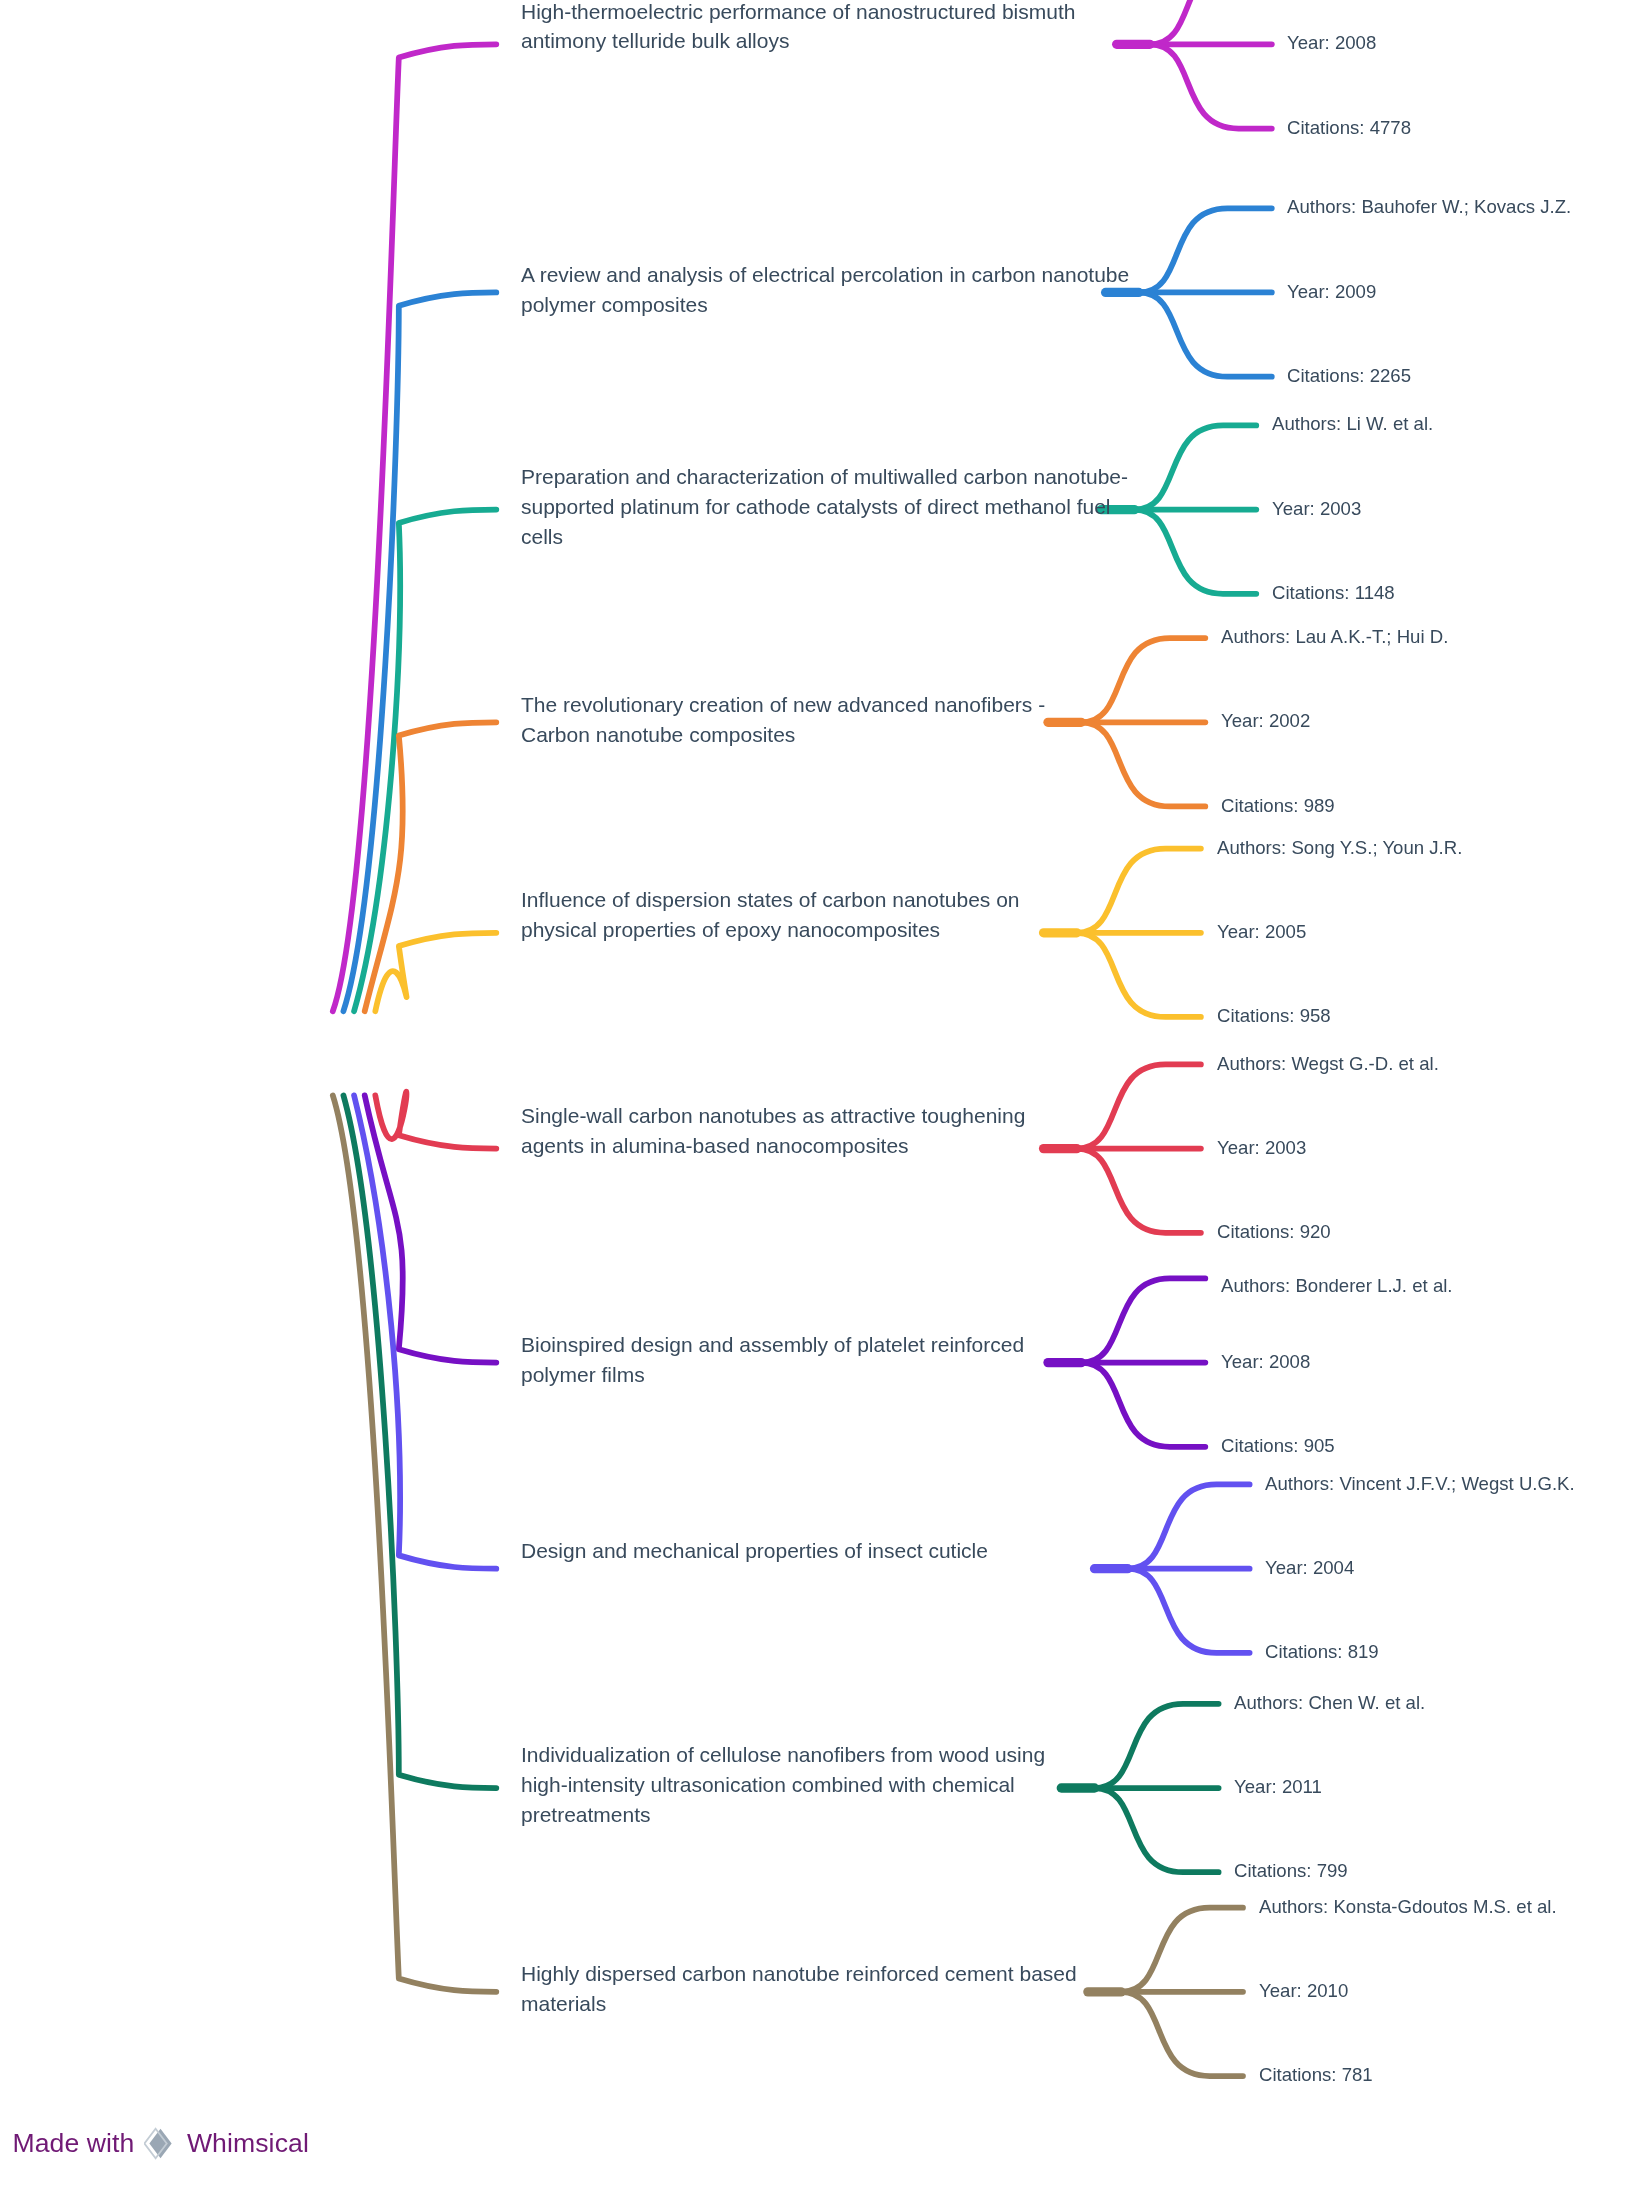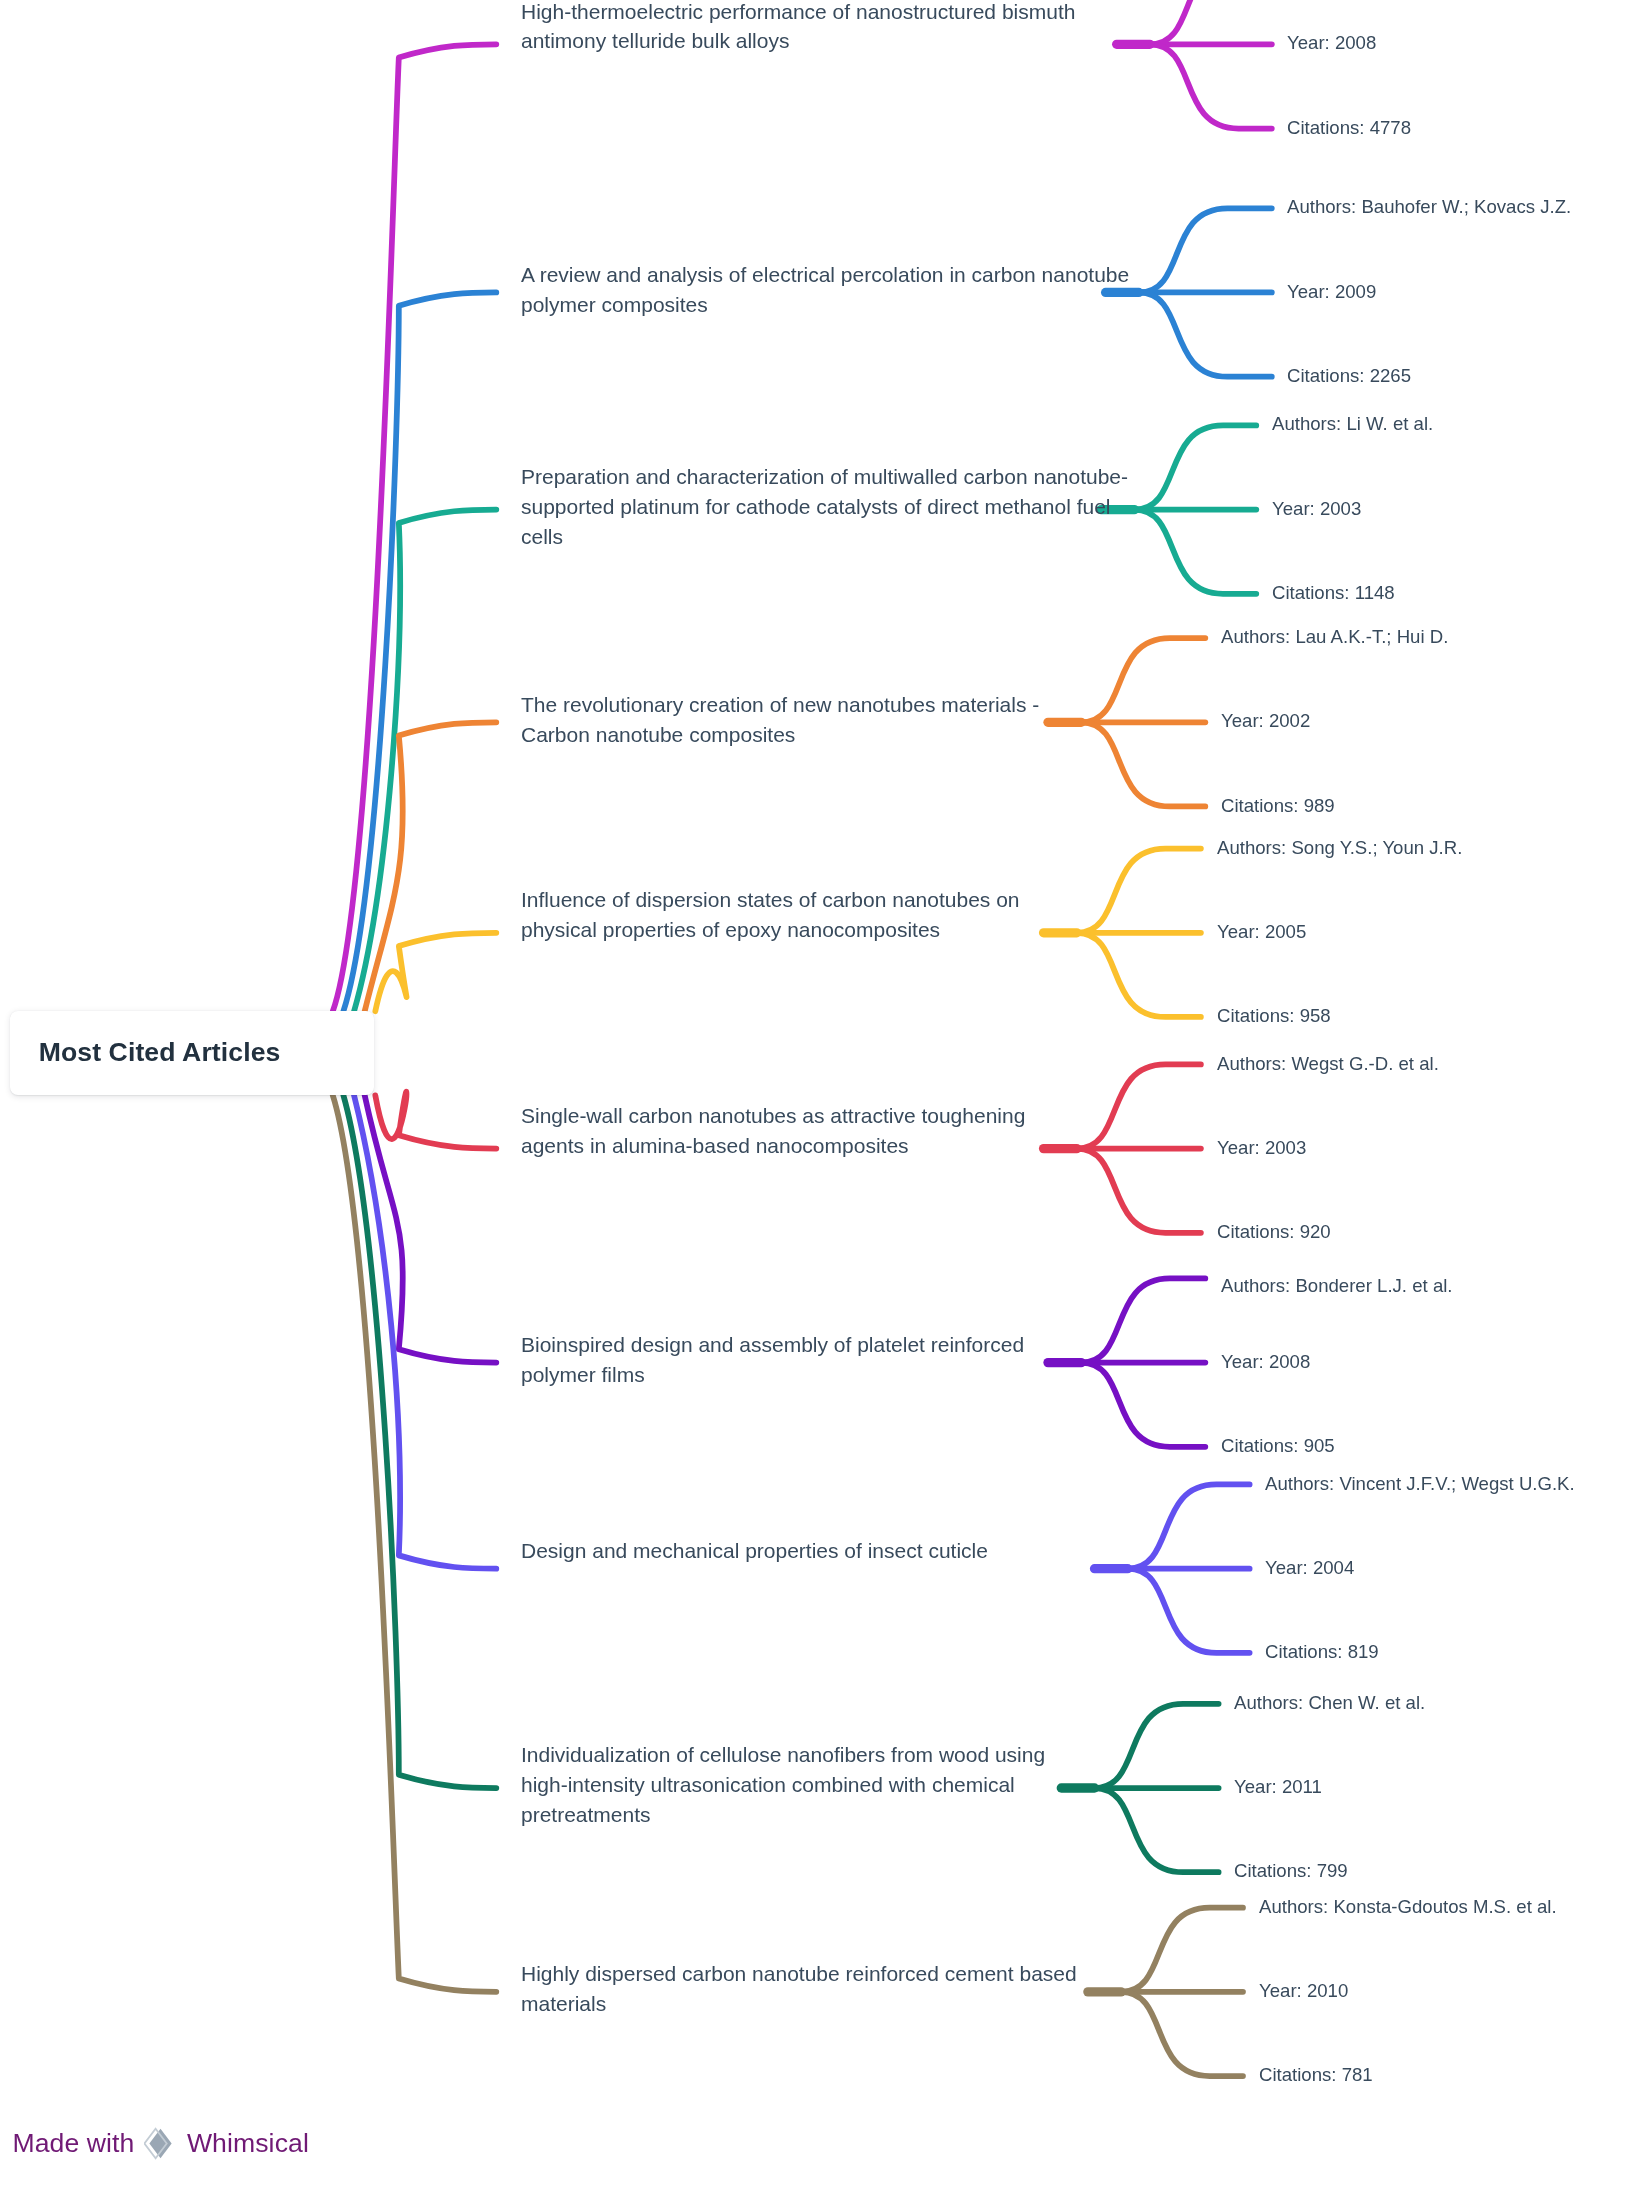--- a/index.html
+++ b/index.html
@@ -238,37 +238,34 @@
         <path d="M 2530 4495
                 C 2640 4495, 2590 4305, 2730 4305
                 L 2805 4305" stroke="#938160" stroke-width="13" fill="none" stroke-linecap="round"></path>
         <path d="M 2530 4495
                 C 2640 4495, 2590 4685, 2730 4685
                 L 2805 4685" stroke="#938160" stroke-width="13" fill="none" stroke-linecap="round"></path>
         <path d="M 2455 4495 L 2530 4495" stroke="#938160" stroke-width="21" fill="none" stroke-linecap="round"></path>
       </g>
   </svg>
 
-  <div class="root-node">
-    <span class="root-title">Most Cited Articles</span>
-  </div>
 
   <div id="nodes">
       <div class="topic" style="left: 521px; width: 616px; top: -3.5px;">High-thermoelectric performance of nanostructured bismuth antimony telluride bulk alloys</div>
       <div class="leaf" style="left: 1287px; top: 32px;">Year: 2008</div>
       <div class="leaf" style="left: 1287px; top: 117px;">Citations: 4778</div>
       <div class="topic" style="left: 521px; width: 616px; top: 260px;">A review and analysis of electrical percolation in carbon nanotube polymer composites</div>
       <div class="leaf" style="left: 1287px; top: 196px;">Authors: Bauhofer W.; Kovacs J.Z.</div>
       <div class="leaf" style="left: 1287px; top: 281px;">Year: 2009</div>
       <div class="leaf" style="left: 1287px; top: 365px;">Citations: 2265</div>
       <div class="topic" style="left: 521px; width: 629px; top: 462px;">Preparation and characterization of multiwalled carbon nanotube-supported platinum for cathode catalysts of direct methanol fuel cells</div>
       <div class="leaf" style="left: 1272px; top: 413px;">Authors: Li W. et al.</div>
       <div class="leaf" style="left: 1272px; top: 498px;">Year: 2003</div>
       <div class="leaf" style="left: 1272px; top: 582px;">Citations: 1148</div>
-      <div class="topic" style="left: 521px; width: 567px; top: 690px;">The revolutionary creation of new nanotubes materials - Carbon nanotube composites</div>
+      <div class="topic" style="left: 521px; width: 567px; top: 690px;">The revolutionary creation of new advanced nanofibers - Carbon nanotube composites</div>
       <div class="leaf" style="left: 1221px; top: 626px;">Authors: Lau A.K.-T.; Hui D.</div>
       <div class="leaf" style="left: 1221px; top: 710px;">Year: 2002</div>
       <div class="leaf" style="left: 1221px; top: 795px;">Citations: 989</div>
       <div class="topic" style="left: 521px; width: 558px; top: 885px;">Influence of dispersion states of carbon nanotubes on physical properties of epoxy nanocomposites</div>
       <div class="leaf" style="left: 1217px; top: 837px;">Authors: Song Y.S.; Youn J.R.</div>
       <div class="leaf" style="left: 1217px; top: 921px;">Year: 2005</div>
       <div class="leaf" style="left: 1217px; top: 1005px;">Citations: 958</div>
       <div class="topic" style="left: 521px; width: 545px; top: 1101px;">Single-wall carbon nanotubes as attractive toughening agents in alumina-based nanocomposites</div>
       <div class="leaf" style="left: 1217px; top: 1053px;">Authors: Wegst G.-D. et al.</div>
       <div class="leaf" style="left: 1217px; top: 1137px;">Year: 2003</div>

